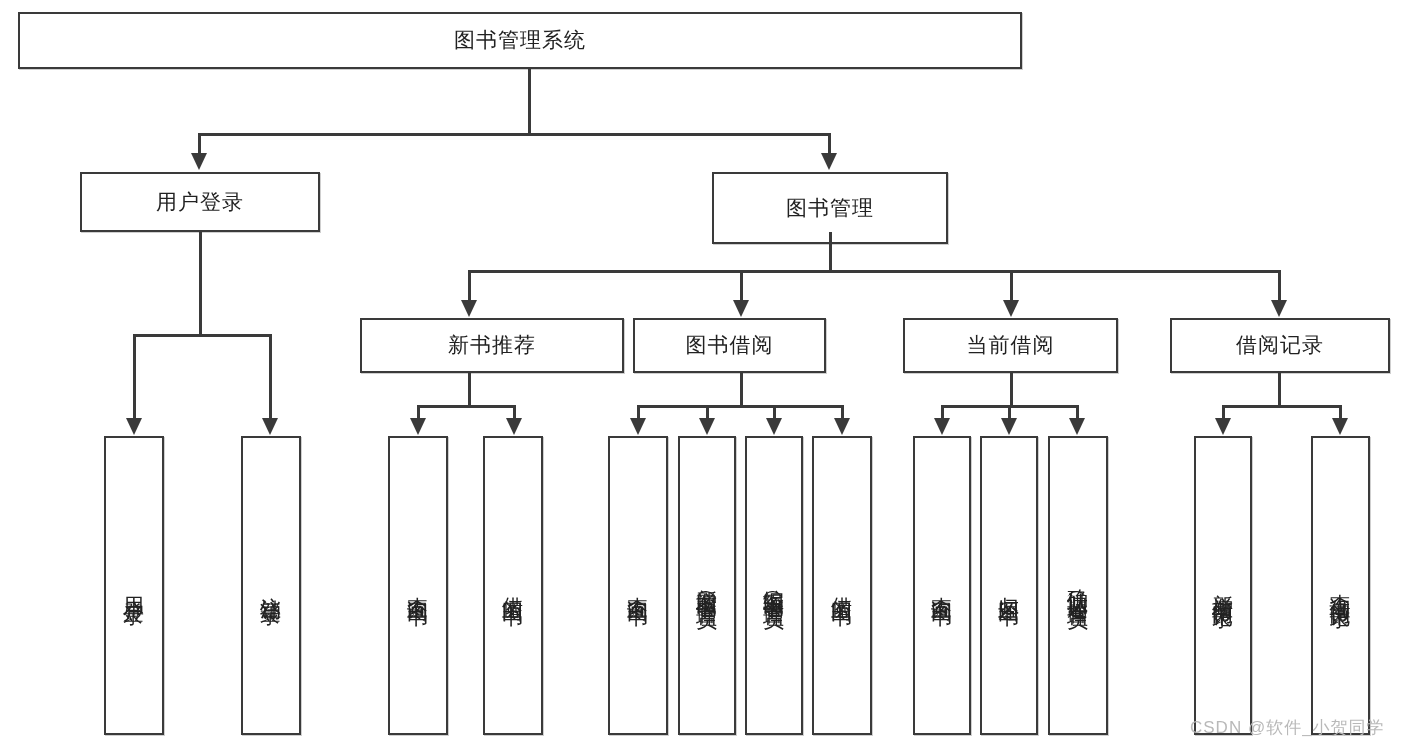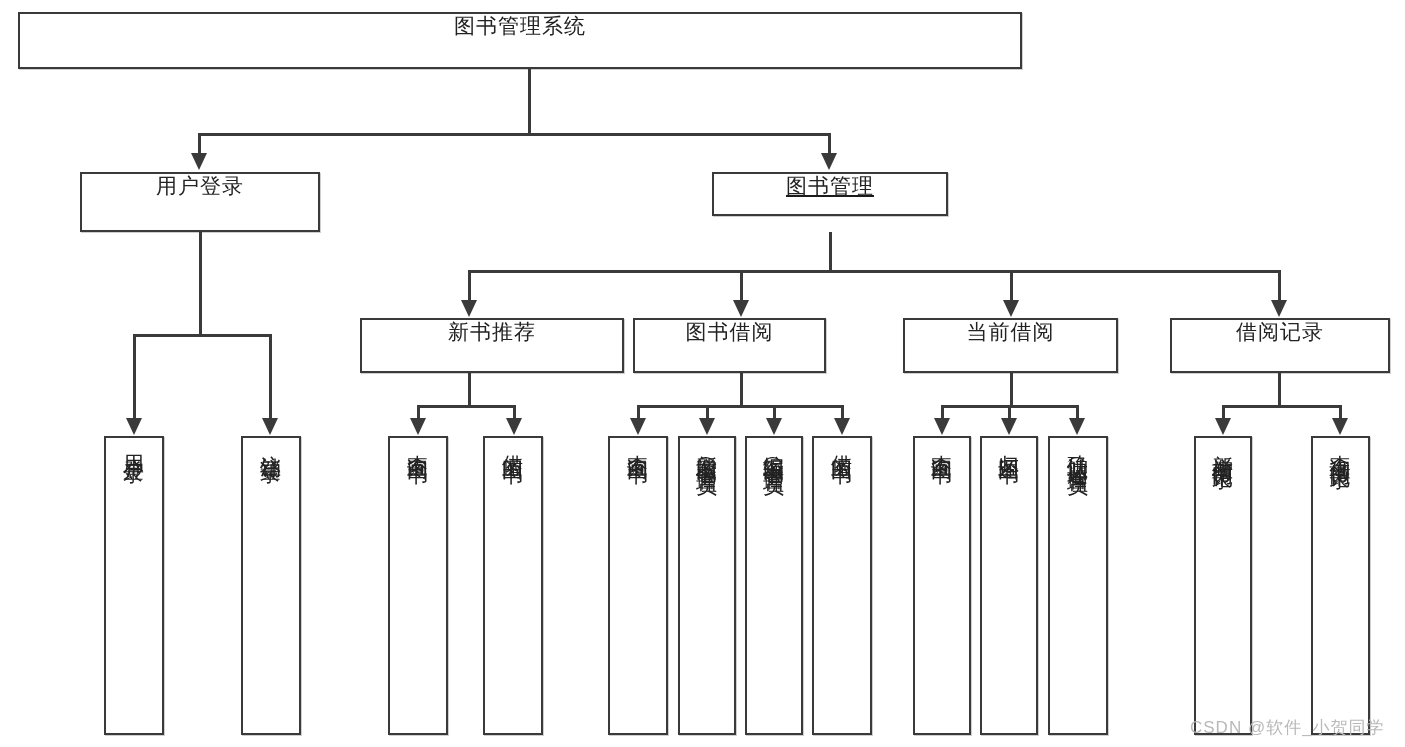--- a/index.html
+++ b/index.html
@@ -13,20 +13,21 @@
     height:747px;
     background:#ffffff;
     overflow:hidden;
   }
   .node{
     position:absolute;
     box-sizing:border-box;
     border:2.5px solid #3a3a3a;
     background:#ffffff;
     display:flex;
+    align-items:center;
     justify-content:center;
     box-shadow:1px 1px 0 #cfcfcf;
   }
   .node-label{
     font-size:21px;
     line-height:1.15;
     color:#222222;
     letter-spacing:1px;
     white-space:nowrap;
   }
@@ -76,21 +77,21 @@
   <div class="connector v-line" style="left:528px;top:69px;height:66px;"></div>
   <div class="connector h-line" style="left:198px;top:133px;width:632px;"></div>
   <div class="connector v-line" style="left:198px;top:133px;height:22px;"></div>
   <div class="arrow" style="left:191px;top:153px;"></div>
   <div class="connector v-line" style="left:828px;top:133px;height:22px;"></div>
   <div class="arrow" style="left:821px;top:153px;"></div>
 
   <div class="node" style="left:80px;top:172px;width:240px;height:60px;">
     <span class="node-label">用户登录</span>
   </div>
-  <div class="node" style="left:712px;top:172px;width:236px;height:44px;text-decoration:underline;">
+  <div class="node" style="left:712px;top:172px;width:236px;height:72px;">
     <span class="node-label">图书管理</span>
   </div>
 
   <div class="connector v-line" style="left:199px;top:232px;height:104px;"></div>
   <div class="connector h-line" style="left:133px;top:334px;width:138px;"></div>
   <div class="connector v-line" style="left:133px;top:334px;height:86px;"></div>
   <div class="arrow" style="left:126px;top:418px;"></div>
   <div class="connector v-line" style="left:269px;top:334px;height:86px;"></div>
   <div class="arrow" style="left:262px;top:418px;"></div>
 

